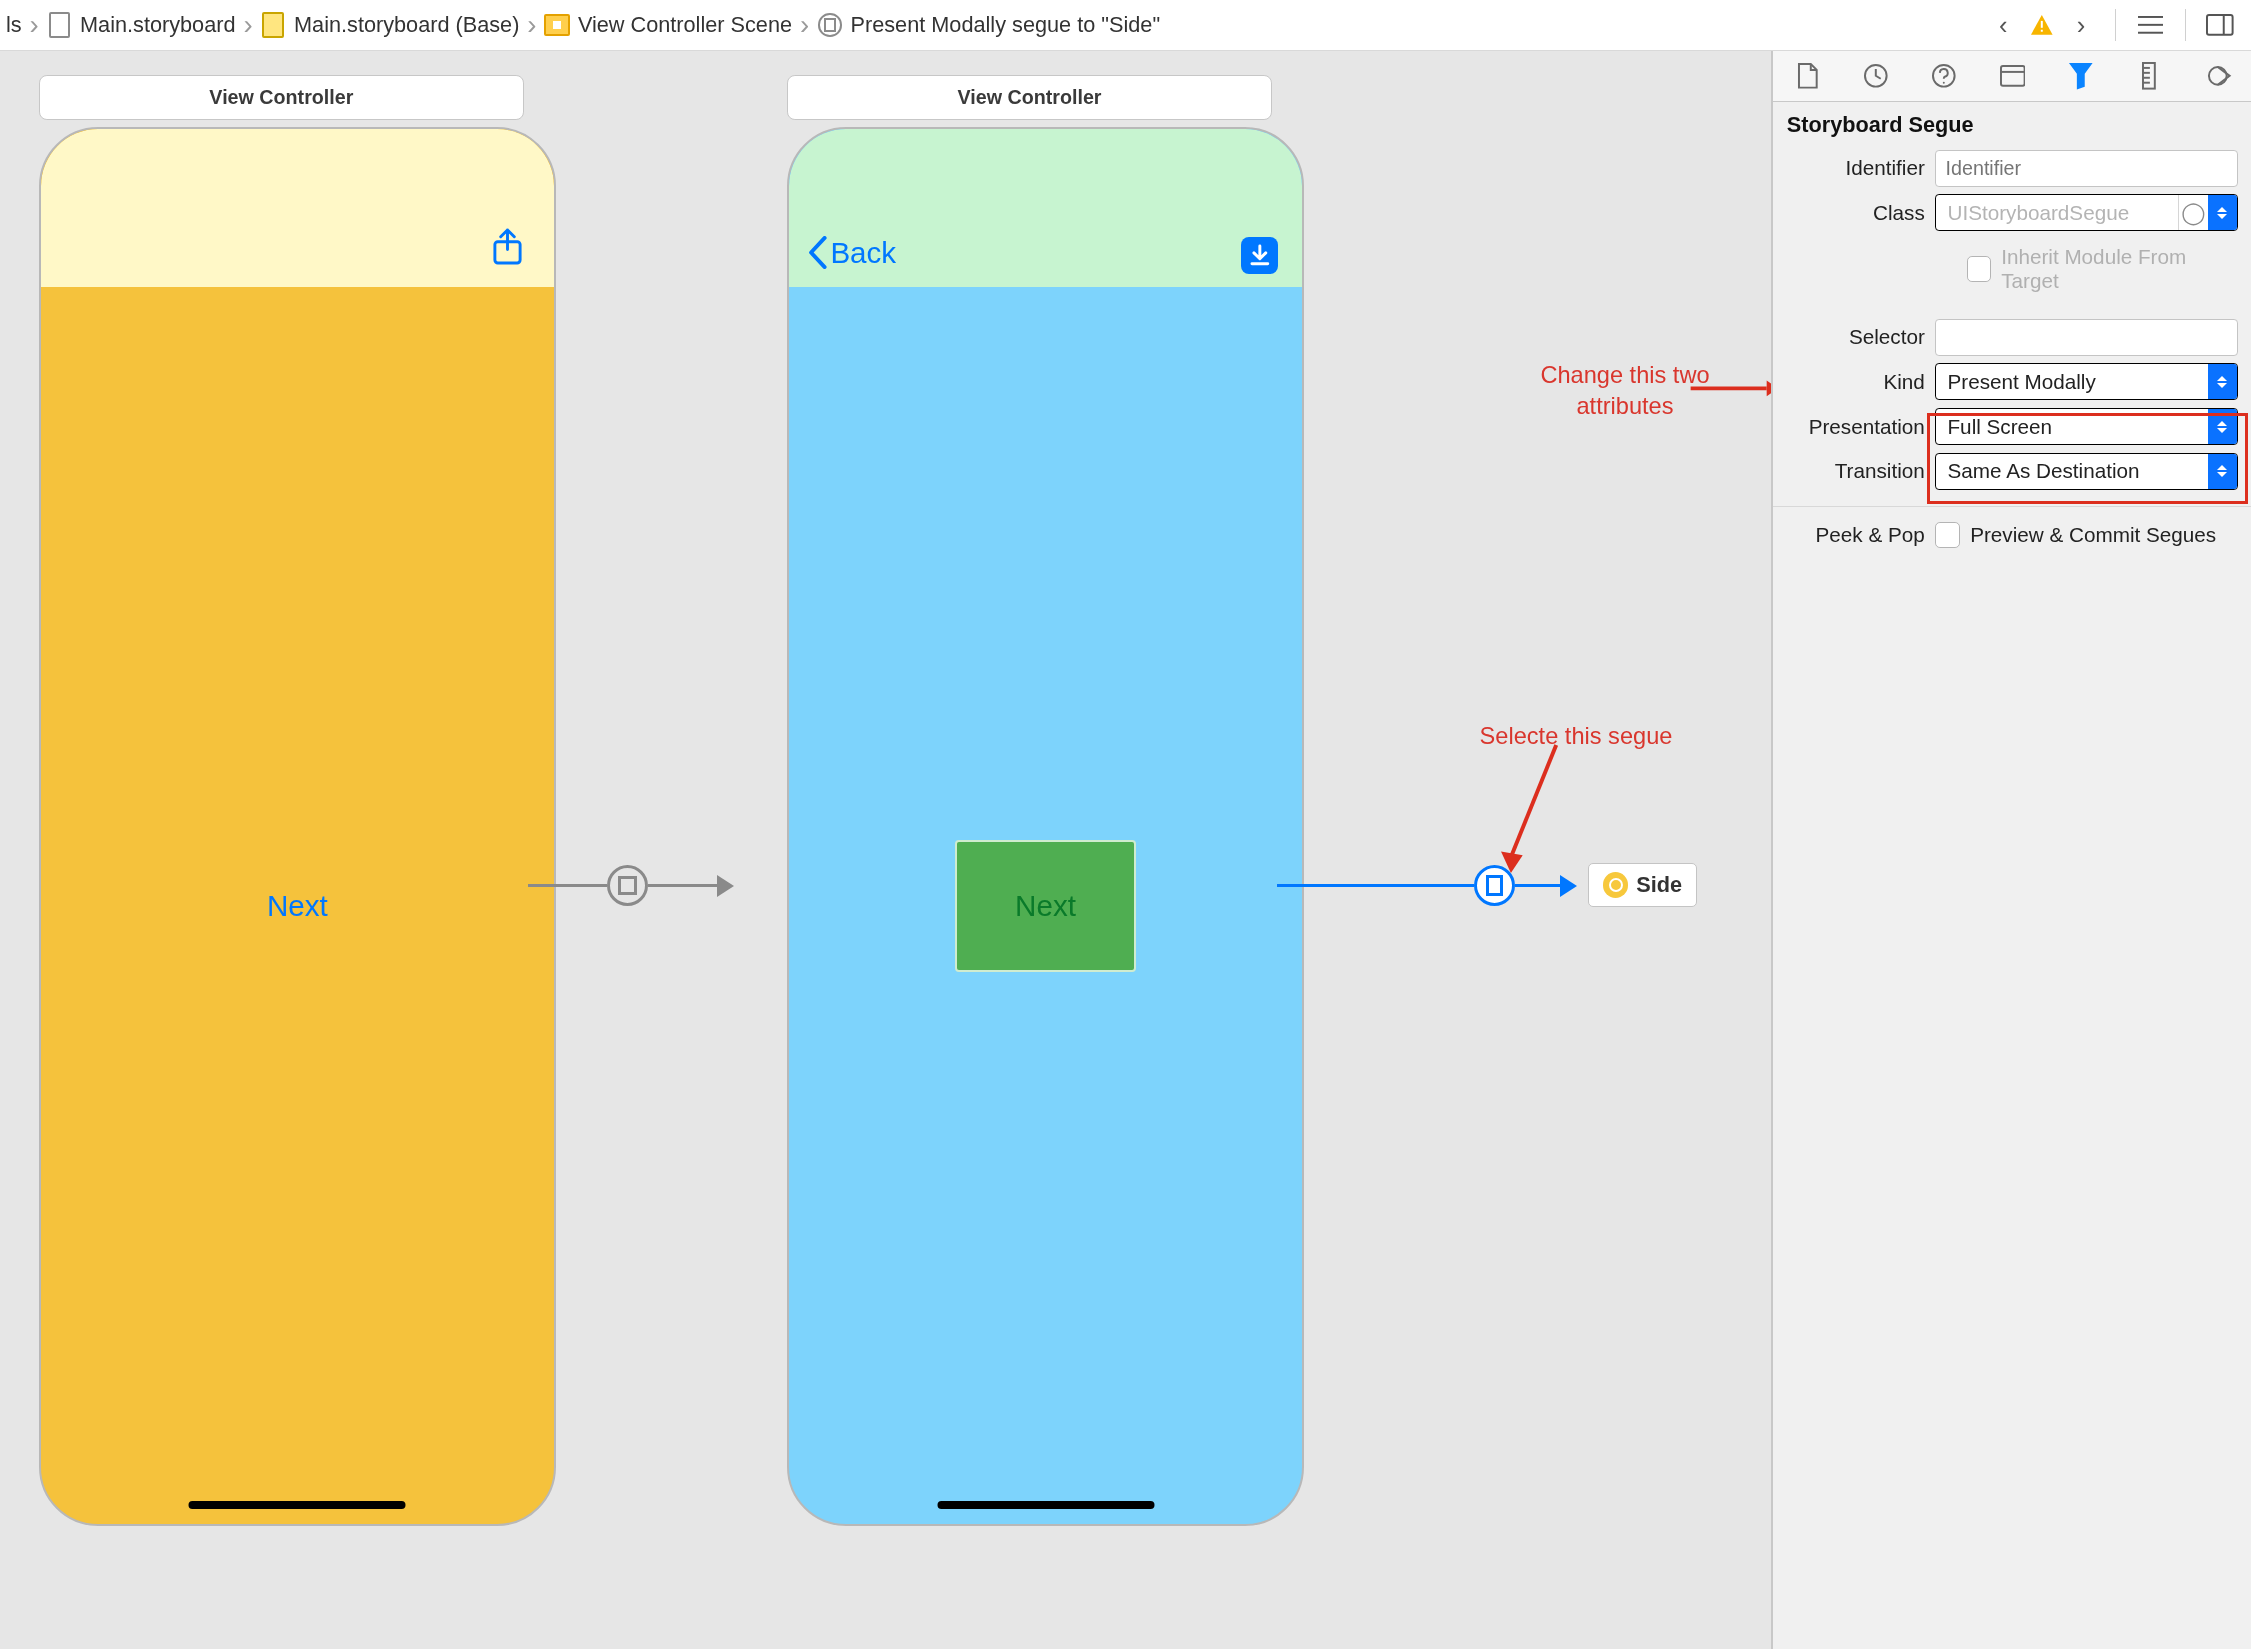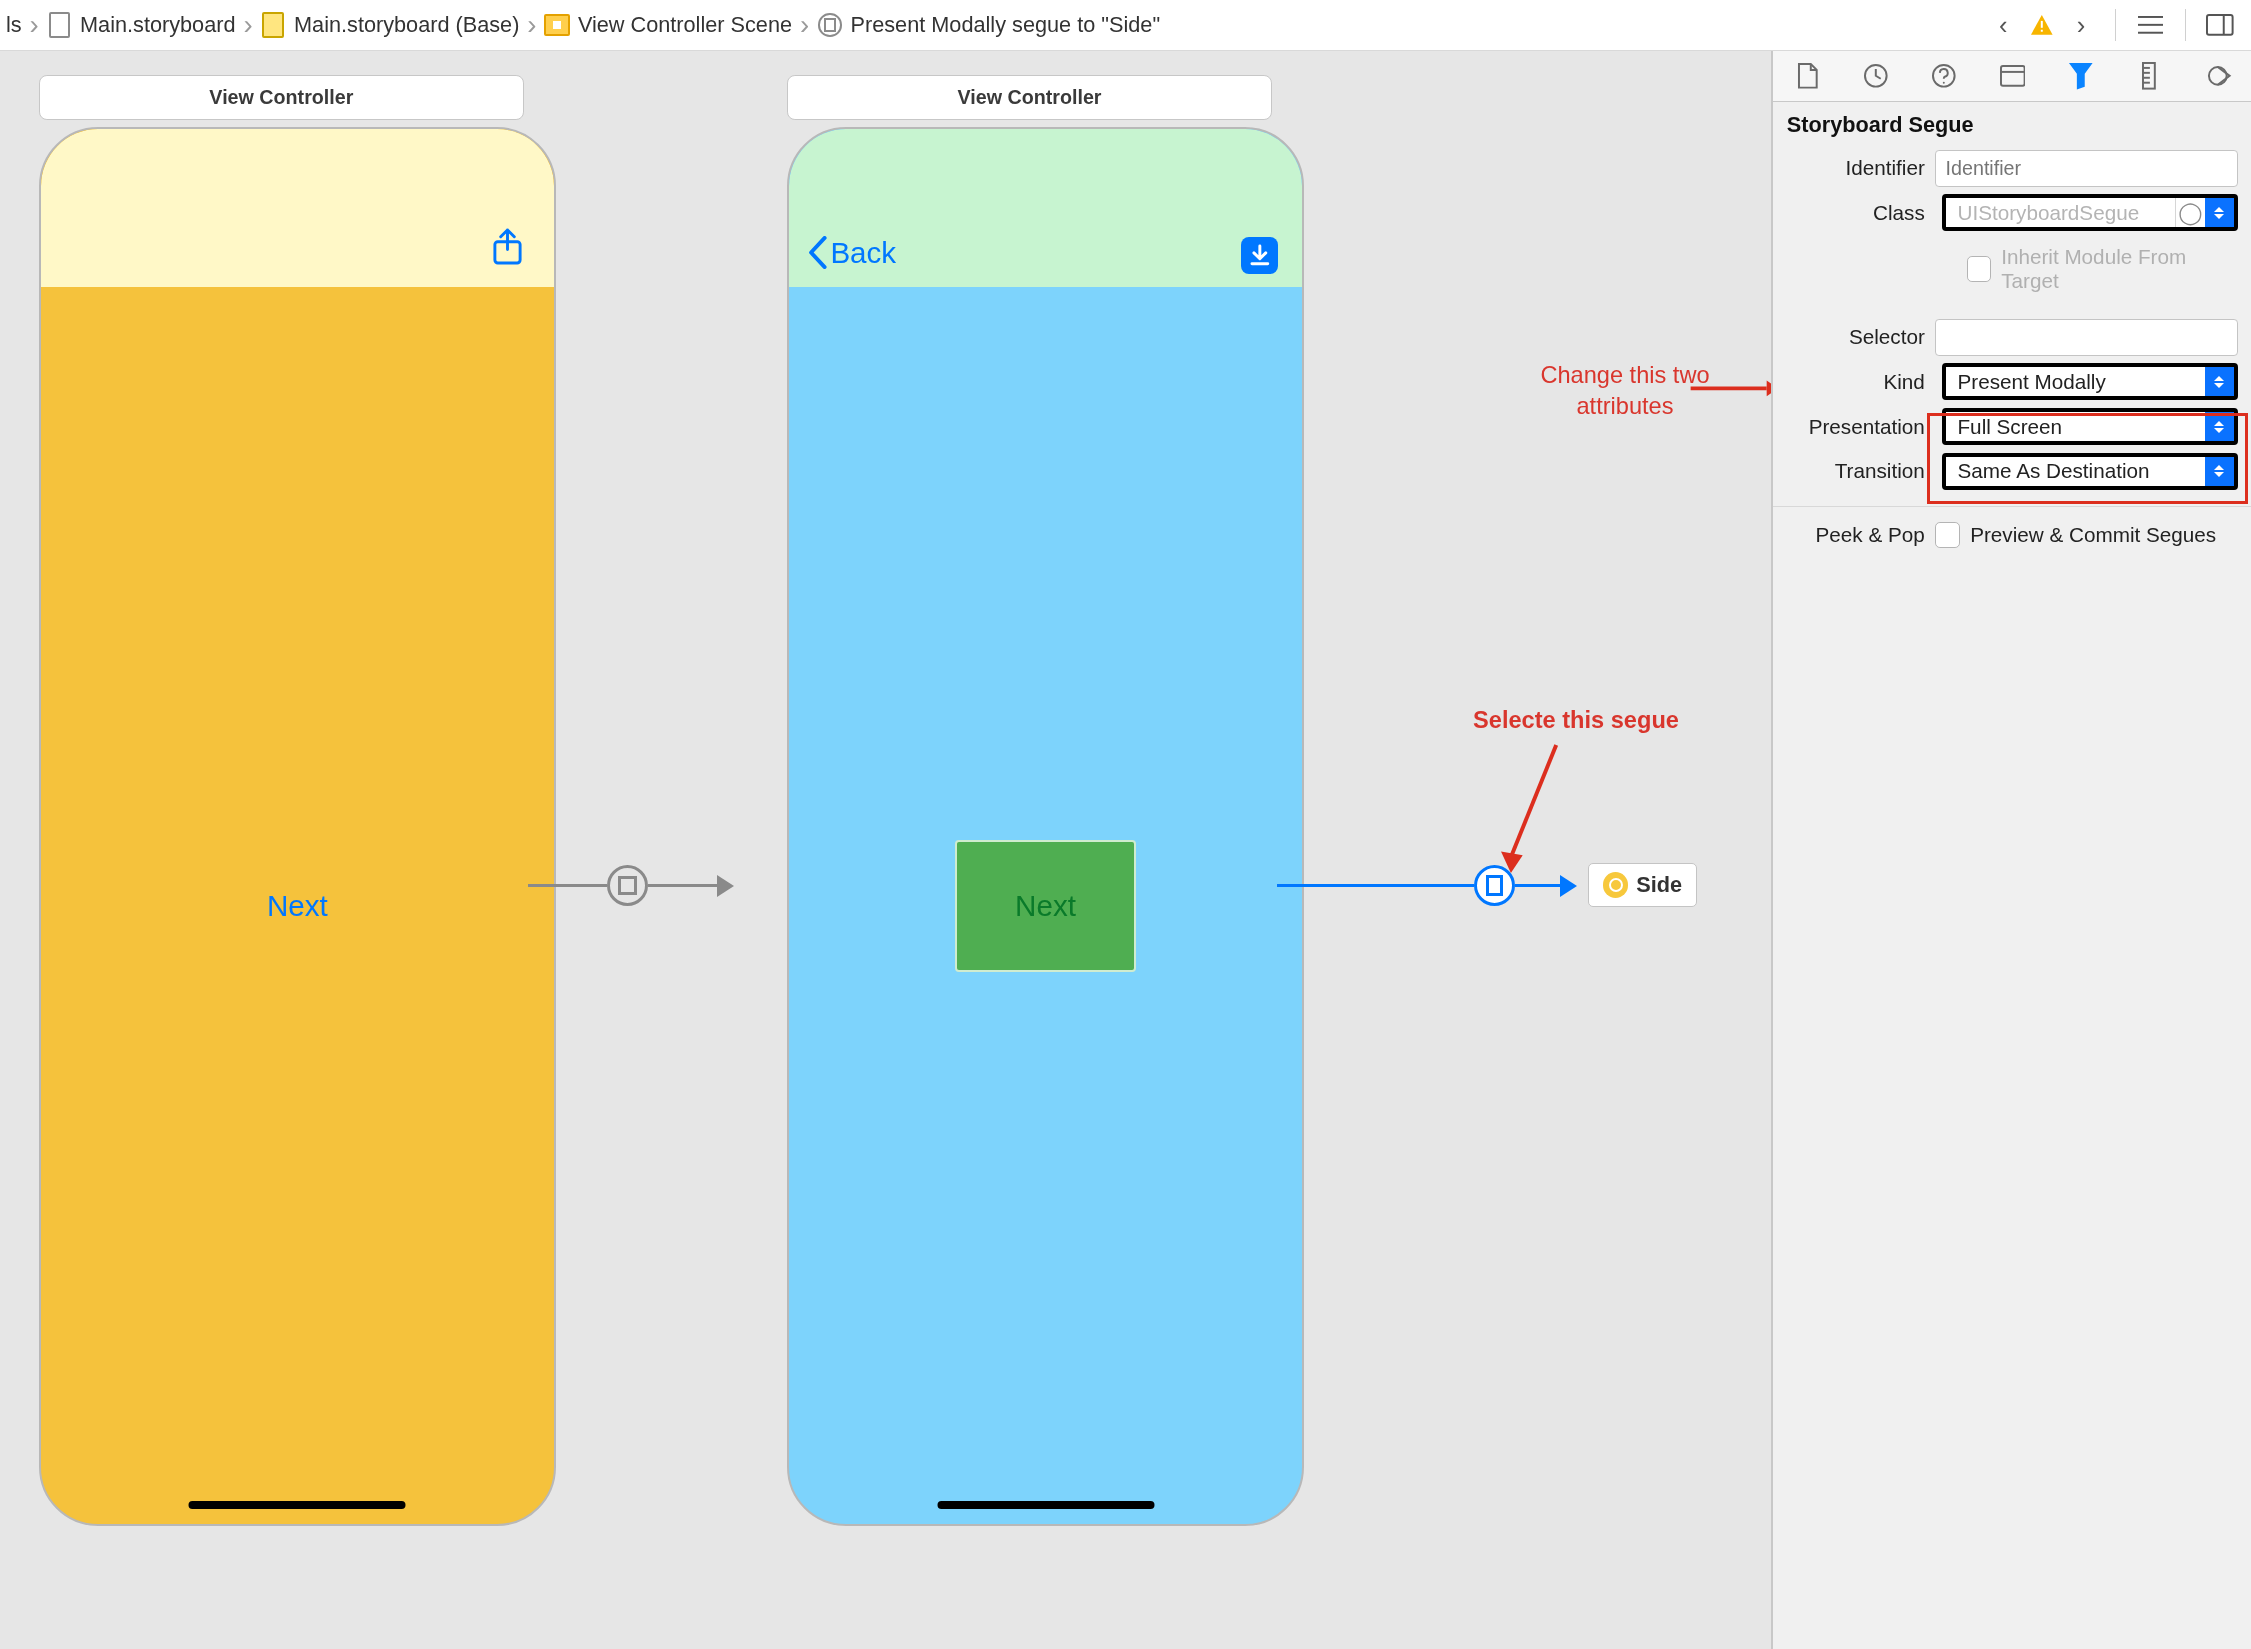--- a/index.html
+++ b/index.html
@@ -217,23 +217,22 @@
   .row label.k {
     width:138px; text-align:right; color:#222;
   }
   .row .ctrl { flex:1; position:relative; }
   .row input[type=text] {
     width:100%; height:37px; border:1px solid #c4c4c4; border-radius:3.9px;
     padding:0 9.9px; background:#fff; font-size:19.7px; color:#333;
   }
   .combo {
     display:flex; align-items:center; background:#fff;
-    border:4px solid #000000; border-radius:3.9px; overflow:hidden;
+    border:1px solid #000000; border-radius:3.9px; overflow:hidden;
     height:37px;
-    margin-left:7px;
   }
   .combo span.val { flex:1; padding:0 11.8px; color:#222; font-size:20.7px; }
   .combo span.val.dim { color:#b4b4b4; }
   .combo .caret {
     width:29.6px; height:100%; background:#0a72ff;
     display:flex;align-items:center;justify-content:center;
   }
   .combo .caret::before {
     content:""; width:0;height:0;
     border-left:5.9px solid transparent;border-right:5.9px solid transparent;
@@ -408,21 +407,21 @@
         <div class="anno" style="left:1487px; top:309px; width:276px;">
           <div>Change this two</div>
           <div>attributes</div>
         </div>
 
         <svg style="position:absolute; left:1690px; top:314px;" width="89" height="39" viewBox="0 0 90 40">
           <line x1="0" y1="24" x2="78" y2="24" stroke="#dc2e1e" stroke-width="4"></line>
           <polygon points="78,16 90,24 78,32" fill="#dc2e1e"></polygon>
         </svg>
 
-        <div class="anno" style="left:1448px; top:654px; width:256px;font-weight:bold;">
+        <div class="anno" style="left:1448px; top:670px; width:256px;">
           <span>Selecte this segue</span>
         </div>
         <svg style="position:absolute; left:1497px; top:690px;" width="79" height="138" viewBox="0 0 80 140">
           <line x1="60" y1="4" x2="14" y2="118" stroke="#dc2e1e" stroke-width="4"></line>
           <polygon points="4,112 14,134 26,116" fill="#dc2e1e"></polygon>
         </svg>
 
       </div>
     </div>
 

